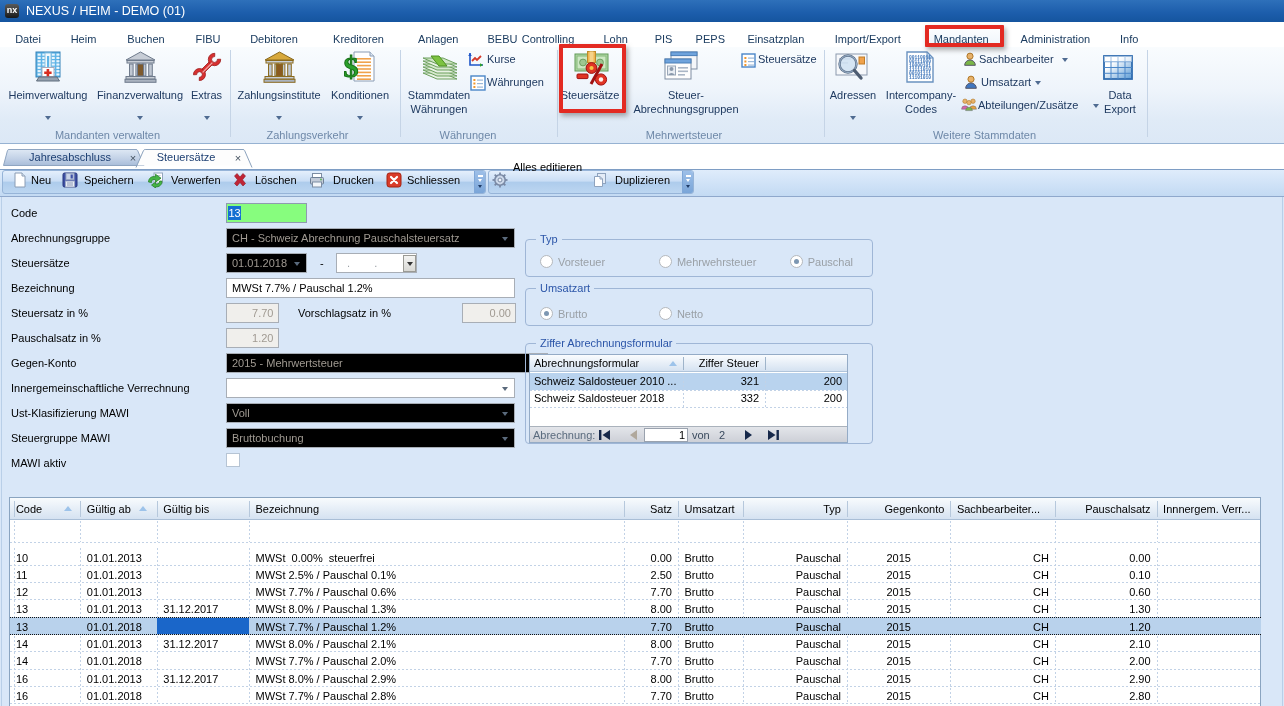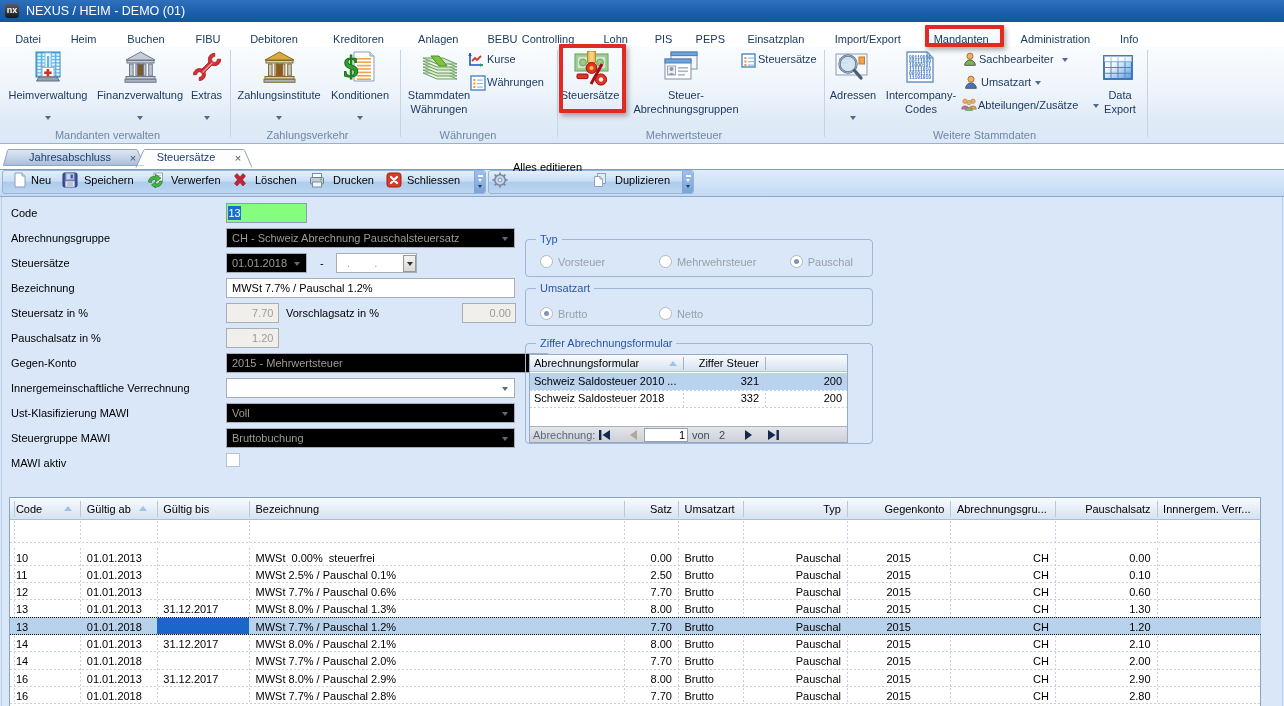--- a/index.html
+++ b/index.html
@@ -424,21 +424,21 @@
 <div class="flab" style="top:231.8px">Abrechnungsgruppe</div>
 <div class="flab" style="top:256.8px">Steuersätze</div>
 <div class="flab" style="top:281.8px">Bezeichnung</div>
 <div class="flab" style="top:306.8px">Steuersatz in %</div>
 <div class="flab" style="top:331.8px">Pauschalsatz in %</div>
 <div class="flab" style="top:356.8px">Gegen-Konto</div>
 <div class="flab" style="top:381.8px">Innergemeinschaftliche Verrechnung</div>
 <div class="flab" style="top:406.8px">Ust-Klasifizierung MAWI</div>
 <div class="flab" style="top:431.8px">Steuergruppe MAWI</div>
 <div class="flab" style="top:456.8px">MAWI aktiv</div>
-<div class="flab" style="left:286px;top:306.8px">Vorschlagsatz in %</div>
+<div class="flab" style="left:298px;top:306.8px">Vorschlagsatz in %</div>
 <div class="fld" style="top:203.3px;width:81px;background:#87fd7e;border-color:#8e9bb0"></div>
 <div class="a" style="left:228px;top:205.8px;width:13px;height:14px;background:#1570d2;color:#fff;font-size:11px;line-height:14px;text-align:center">13</div>
 <div class="fld cgrey" style="left:226px;top:228.3px;width:288.5px;padding-left:5px">CH - Schweiz Abrechnung Pauschalsteuersatz<div class="carr"></div></div>
 <div class="fld cgrey" style="left:226px;top:253.3px;width:81px;padding-left:5px">01.01.2018<div class="carr"></div></div>
 <div class="flab" style="left:320px;top:256.8px">-</div>
 <div class="fld fldw" style="left:336px;top:253.3px;width:81px;color:#9aa0a6;padding-left:10px;letter-spacing:6px">.&nbsp;&nbsp;.</div>
 <div class="a" style="left:403px;top:254.8px;width:13px;height:17px;background:linear-gradient(#f4f4f2,#d8d8d4);border:1px solid #9a9a94"></div>
 <div class="carr a" style="left:406.5px;top:261.8px;border-top-color:#333;right:auto"></div>
 <div class="fld fldw" style="top:278.3px;width:288.5px;padding-left:5px">MWSt 7.7% / Pauschal 1.2%</div>
 <div class="fld num" style="top:303.3px;width:52.5px">7.70</div>
@@ -517,21 +517,21 @@
 <div class="a" id="btbl">
     <div class="a" style="left:0;top:0;width:1250px;height:22px;background:linear-gradient(#f8fbfd,#d5e2f1);border-bottom:1px solid #a9bed6"></div>
     <div class="bth" style="left:5.9px">Code</div>
     <div class="bth" style="left:76.8px">Gültig ab</div>
     <div class="bth" style="left:153.3px">Gültig bis</div>
     <div class="bth" style="left:245.5px">Bezeichnung</div>
     <div class="bth" style="left:614.4px;width:47.60000000000002px;text-align:right">Satz</div>
     <div class="bth" style="left:674.5px">Umsatzart</div>
     <div class="bth" style="left:732.7px;width:98.29999999999995px;text-align:right">Typ</div>
     <div class="bth" style="left:837px;width:97.39999999999998px;text-align:right">Gegenkonto</div>
-    <div class="bth" style="left:946.9px">Abrechnungsgru...</div>
+    <div class="bth" style="left:946.9px">Sachbearbeiter...</div>
     <div class="bth" style="left:1044.9px;width:95.69999999999982px;text-align:right">Pauschalsatz</div>
     <div class="bth" style="left:1153.1px">Innnergem. Verr...</div>
     <div class="a" style="left:4.4px;top:3px;width:1px;height:16px;background:#b6c8dc"></div>
     <div class="a" style="left:70.3px;top:3px;width:1px;height:16px;background:#b6c8dc"></div>
     <div class="a" style="left:146.8px;top:3px;width:1px;height:16px;background:#b6c8dc"></div>
     <div class="a" style="left:239px;top:3px;width:1px;height:16px;background:#b6c8dc"></div>
     <div class="a" style="left:614.4px;top:3px;width:1px;height:16px;background:#b6c8dc"></div>
     <div class="a" style="left:668px;top:3px;width:1px;height:16px;background:#b6c8dc"></div>
     <div class="a" style="left:732.7px;top:3px;width:1px;height:16px;background:#b6c8dc"></div>
     <div class="a" style="left:837px;top:3px;width:1px;height:16px;background:#b6c8dc"></div>

